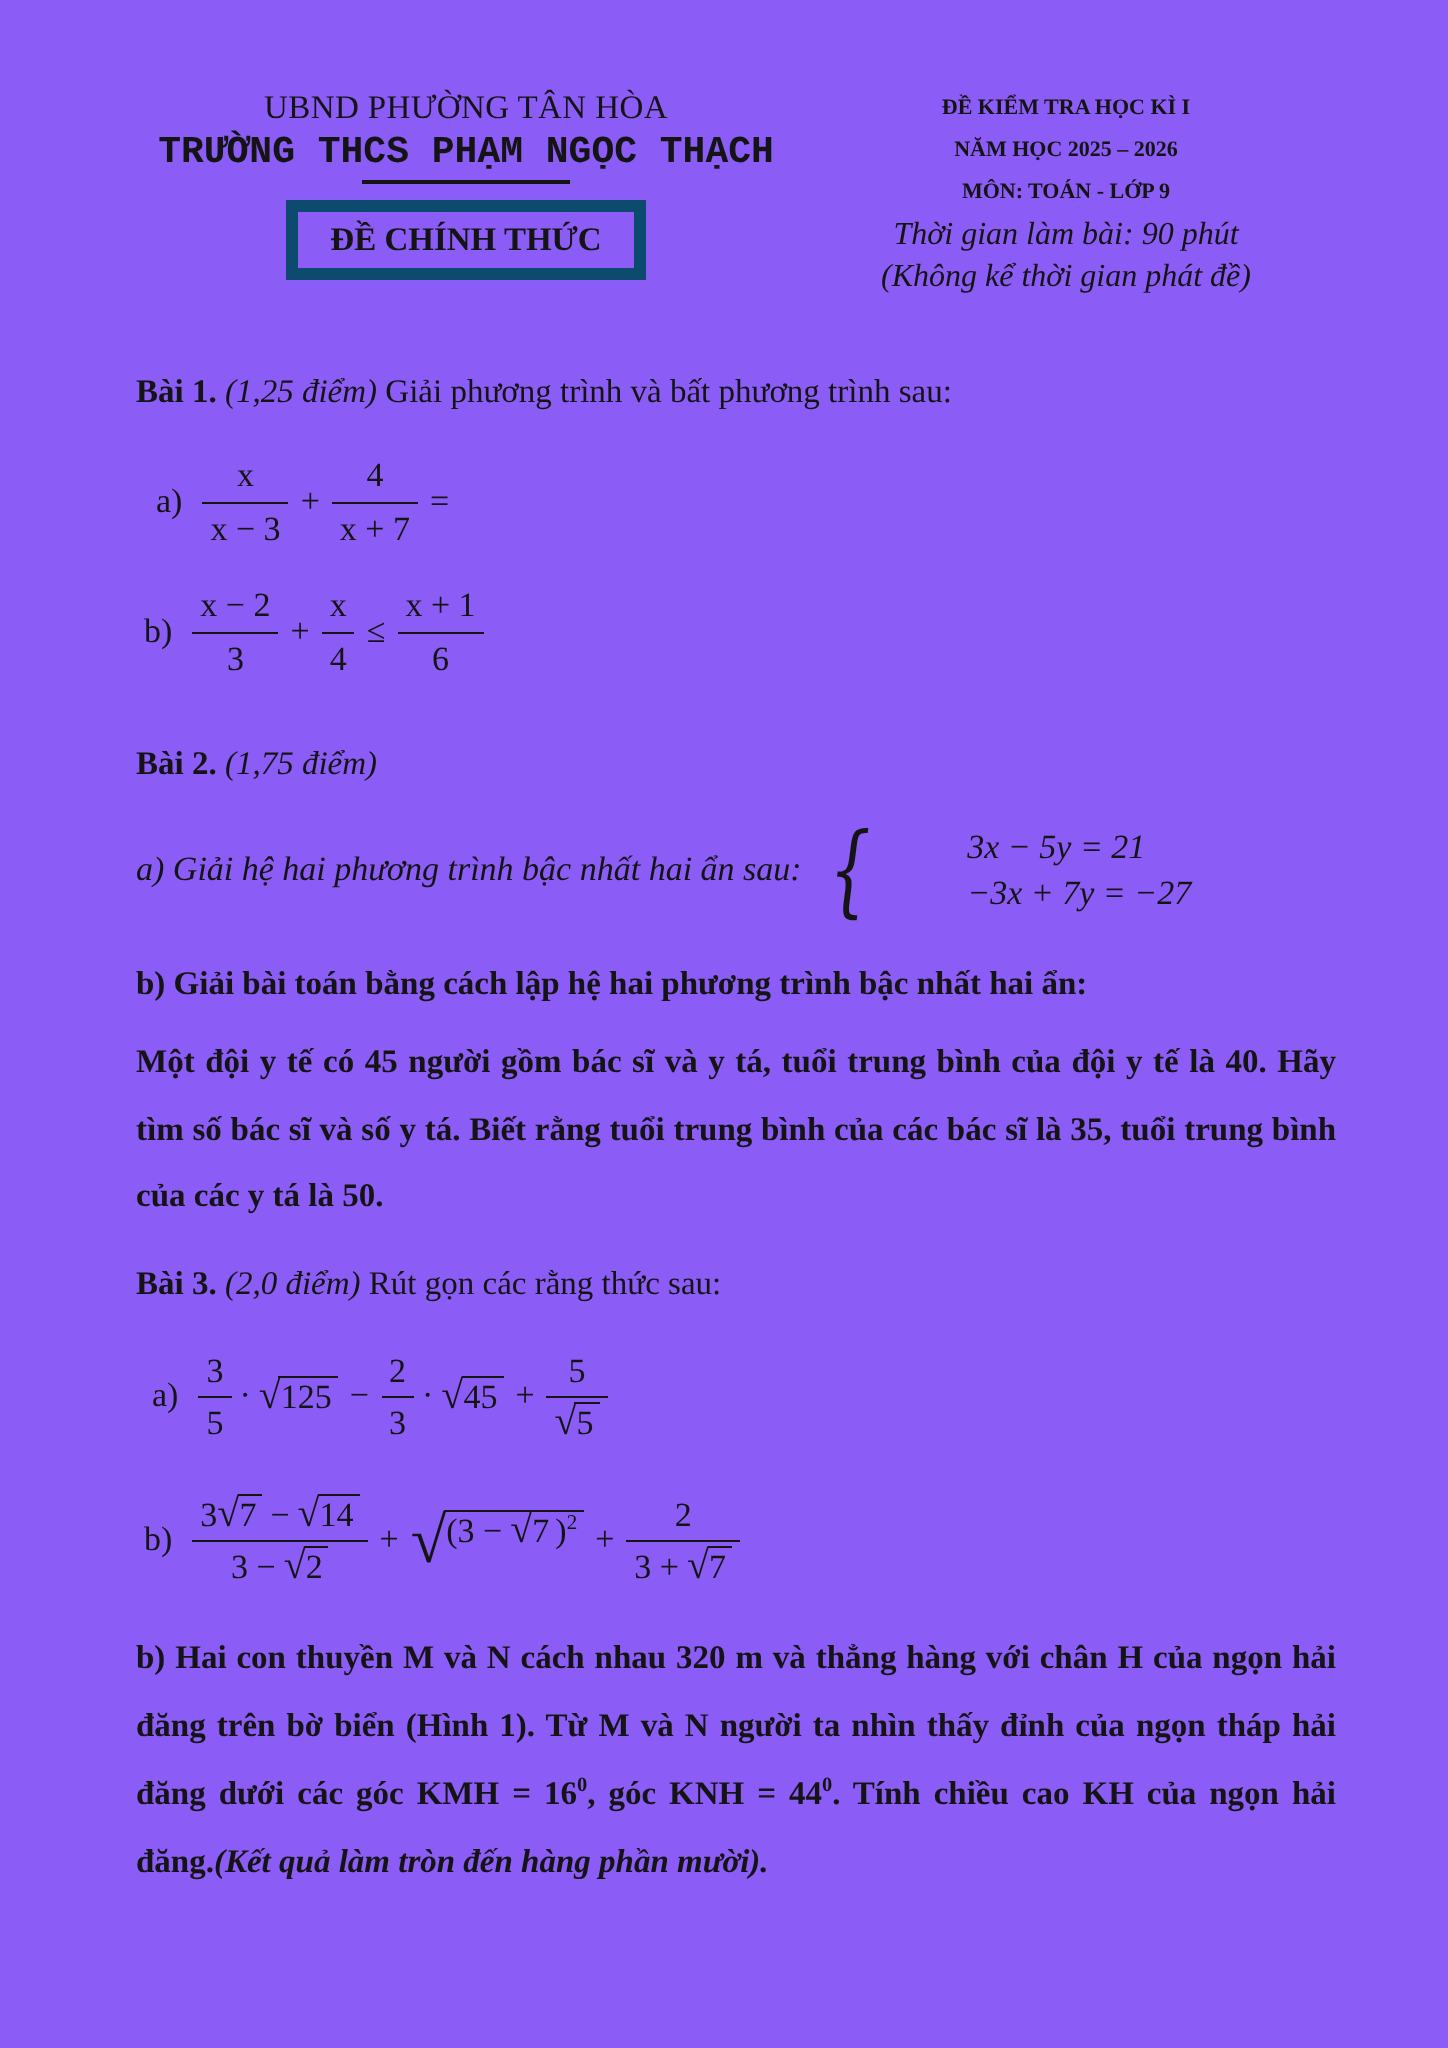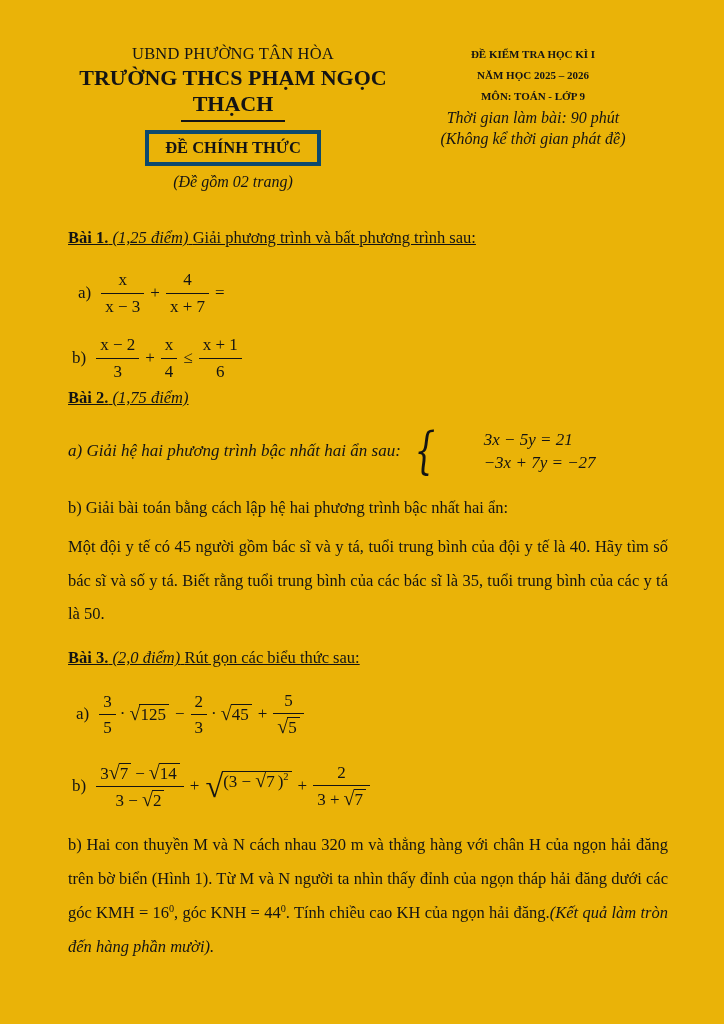--- a/index.html
+++ b/index.html
@@ -1,63 +1,63 @@
 <!DOCTYPE html>
 <html><head>
 <meta charset="utf-8">
 <style>
   html,body{margin:0;padding:0;background:#e8e8e8;}
   .page{
     position:relative;
     width:724px;height:1024px;
     margin:0 auto;
-    background:#eab308;
+    background:#8b5cf6;
     color:#141414;
     font-family:"Liberation Serif", serif;
     font-size:16.5px;
     box-sizing:border-box;
     padding:44px 56px 20px 68px;
     overflow:hidden;
   }
   
   .hdr{display:flex;width:100%;}
   .hdr-left{width:55%;text-align:center;}
   .hdr-right{width:45%;text-align:center;}
   .org1{font-size:16.5px;letter-spacing:.2px;}
-  .org2{font-size:22px;font-weight:bold;margin-top:1px;}
+  .org2{font-size:19px;font-weight:bold;margin-top:1px;font-family:Liberation Mono, monospace;}
   .hdr-rule{width:104px;height:2px;background:#141414;margin:3px auto 6px auto;}
-  .stamp-box{display:inline-block;border:4px solid #0c4a6e;padding:4px 16px;margin-top:2px;}
+  .stamp-box{display:inline-block;border:6px solid #0c4a6e;padding:4px 16px;margin-top:2px;}
   .stamp-box span{font-weight:bold;font-size:16.5px;}
   .pages-note{font-style:italic;margin-top:7px;font-size:16px;}
   .t-bold{font-weight:bold;font-size:11px;line-height:21px;}
   .t-ital{font-style:italic;font-size:16px;line-height:21px;}
   
-  .prob-head{margin:0;line-height:26px;text-decoration:underline;}
+  .prob-head{margin:0;line-height:26px;}
   .prob-label{font-weight:bold;}
   .prob-points{font-style:italic;}
-  .para{margin:0;line-height:2.05;text-align:justify;}
+  .para{margin:0;line-height:2.05;text-align:justify;font-weight:bold;}
   .ital{font-style:italic;}
   sup{font-size:62%;line-height:0;}
   
   .math-row{display:flex;align-items:center;font-size:17px;}
   .math-row .plabel{margin-right:10px;}
   .frac{display:inline-block;text-align:center;vertical-align:middle;}
   .frac .num{display:block;padding:0 4px 2px 4px;border-bottom:1.4px solid #141414;line-height:1.25;}
   .frac .den{display:block;padding:2px 4px 0 4px;line-height:1.25;}
   .op{margin:0 6px;}
   .opt{margin:0 4px;}
   .sqrt{white-space:nowrap;display:inline-block;}
   .rsign{display:inline-block;font-size:1.18em;line-height:1;margin-right:-1px;}
   .rbar{border-top:1.5px solid #141414;padding:0 3px 0 1px;}
   .sqrt-big > .rsign{font-size:1.9em;vertical-align:-0.3em;}
   .sys{display:inline-flex;align-items:center;margin-left:8px;}
   .sys-brace{font-size:50px;font-weight:200;line-height:1;transform:scaleX(.65);display:inline-block;margin-right:-4px;font-family:"DejaVu Serif",serif;}
   .sys-eqs span{display:block;line-height:23px;margin-left:47px;}
   
-  .mt-sec{}
+  .mt-sec{margin-top:26px;}
   .math-b1a{margin:14px 0 0 10px;height:56px;}
   .math-b1b{margin:10px 0 0 4px;height:54px;}
   .math-b2a{margin:10px 0 0 0;height:60px;line-height:1.2;font-style:italic;}
   .math-b3a{margin:12px 0 0 8px;height:62px;}
   .math-b3b{margin:8px 0 0 4px;height:66px;}
   .num-mix,.den-mix{white-space:nowrap;}
   .num-mix .nmid{margin:0 4px;}
   .den-mix .dpre{margin-right:4px;}
 </style>
 </head>
@@ -68,21 +68,20 @@
   <div class="hdr">
     <div class="hdr-left">
       <div class="org1">UBND PHƯỜNG TÂN HÒA</div>
       <div class="org2">TRƯỜNG THCS PHẠM NGỌC THẠCH</div>
       <div class="hdr-rule"></div>
       <div>
         <div class="stamp-box">
           <span>ĐỀ CHÍNH THỨC</span>
         </div>
       </div>
-      <div class="pages-note">(Đề gồm 02 trang)</div>
     </div>
     <div class="hdr-right">
       <div class="t-bold">ĐỀ KIỂM TRA HỌC KÌ I</div>
       <div class="t-bold">NĂM HỌC 2025 – 2026</div>
       <div class="t-bold">MÔN: TOÁN - LỚP 9</div>
       <div class="t-ital">Thời gian làm bài: 90 phút</div>
       <div class="t-ital">(Không kể thời gian phát đề)</div>
     </div>
   </div>
 
@@ -140,21 +139,21 @@
     </span>
   </div>
 
   <p class="para" style="margin-top:10px;">b) Giải bài toán bằng cách lập hệ hai phương trình bậc nhất hai ẩn:</p>
 
   <p class="para" style="margin-top:5px;">Một đội y tế có 45 người gồm bác sĩ và y tá, tuổi trung bình của đội y tế là 40. Hãy tìm số bác sĩ và số y tá. Biết rằng tuổi trung bình của các bác sĩ là 35, tuổi trung bình của các y tá là 50.</p>
 
   <p class="prob-head" style="margin-top:14px;">
     <span class="prob-label">Bài 3.</span>
     <span class="prob-points">(2,0 điểm)</span>
-    <span>Rút gọn các biểu thức sau:</span>
+    <span>Rút gọn các rằng thức sau:</span>
   </p>
 
   <div class="math-row math-b3a">
     <span class="plabel">a)</span>
     <span class="frac">
       <span class="num">3</span>
       <span class="den">5</span>
     </span>
     <span class="opt">·</span>
     <span class="sqrt"><span class="rsign">√</span><span class="rbar">125</span></span>

